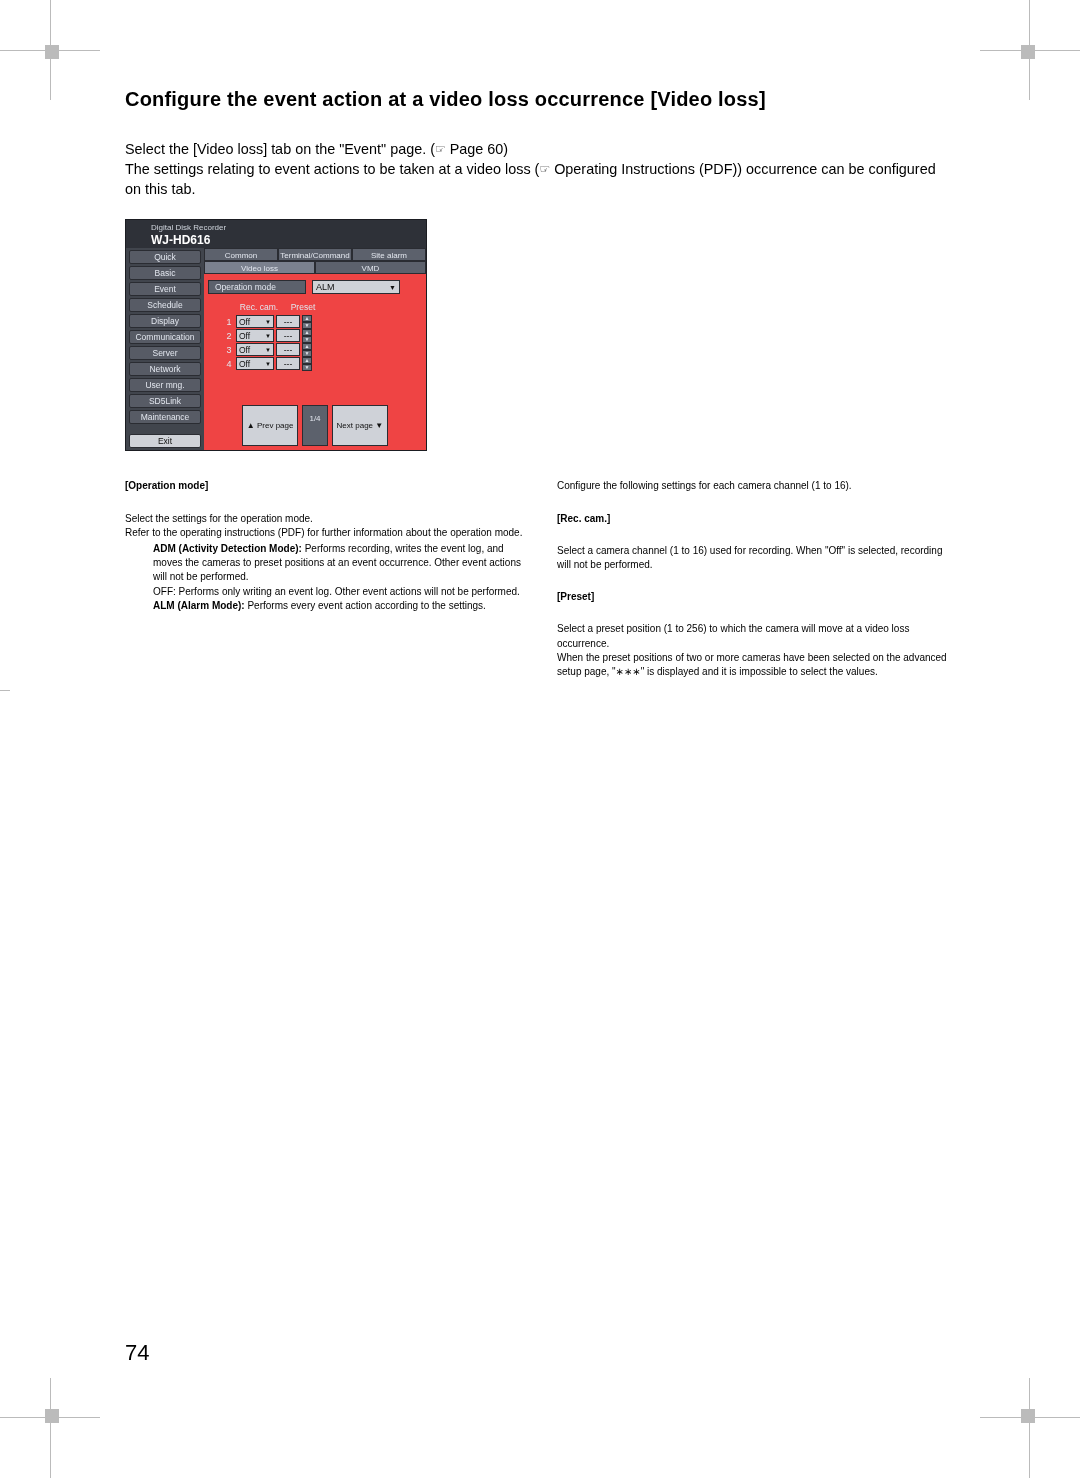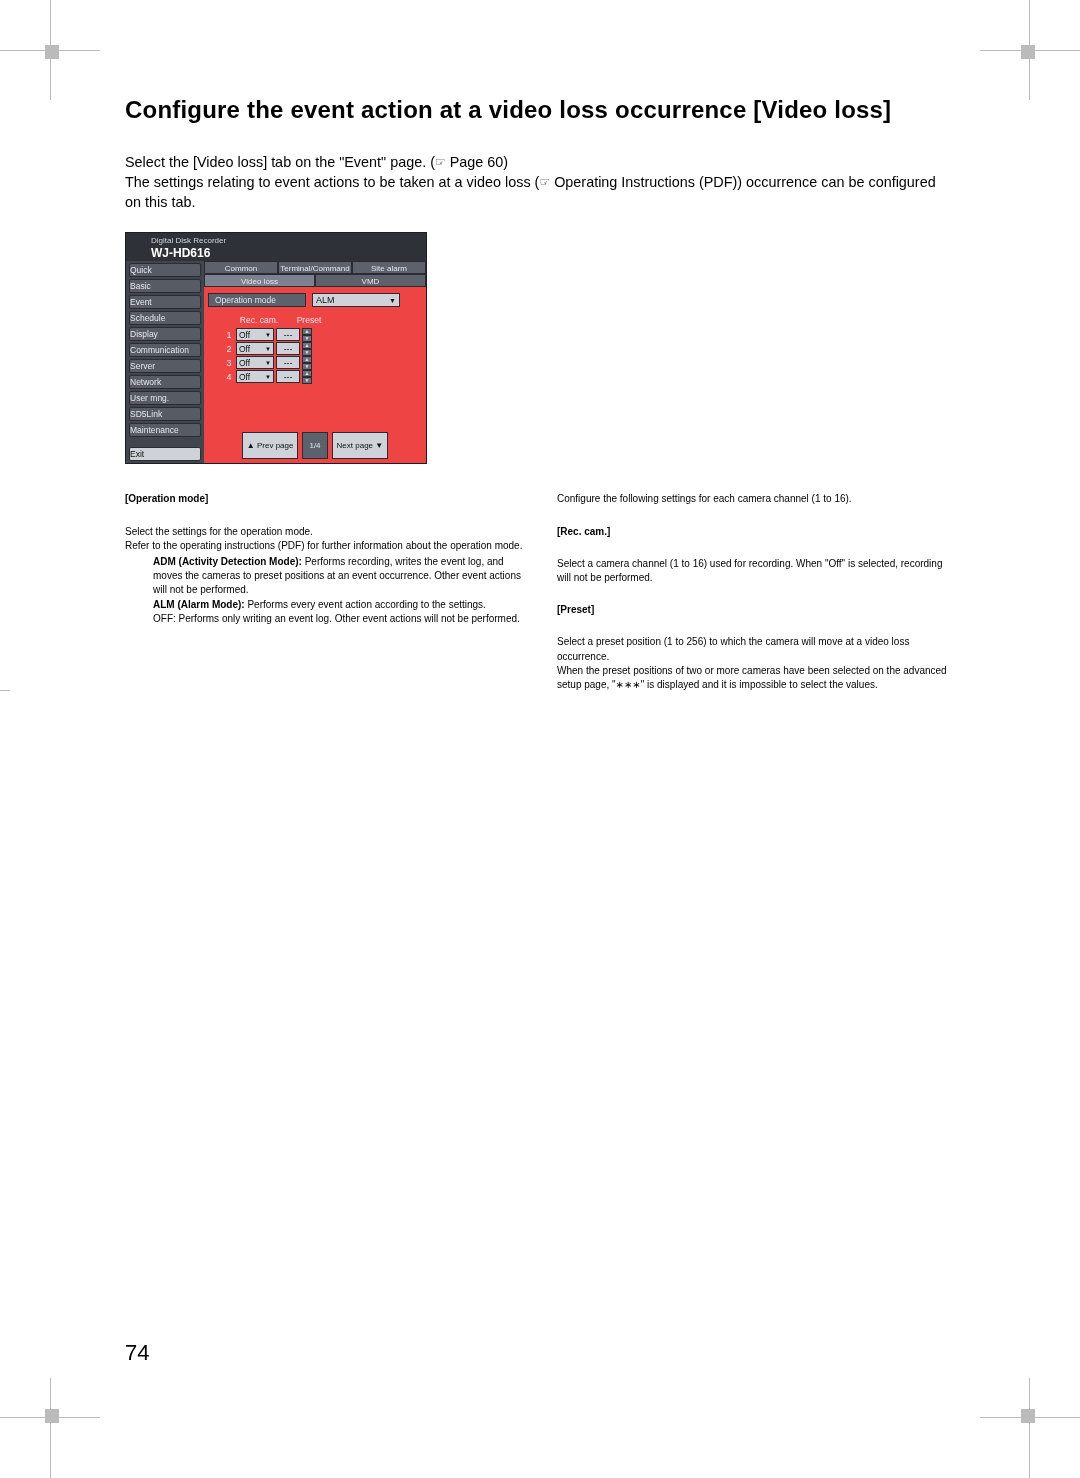--- a/index.html
+++ b/index.html
@@ -2,49 +2,49 @@
 <html><head>
 <meta charset="utf-8">
 <style>
   html,body{margin:0;padding:0;background:#fff;font-family:Arial,Helvetica,sans-serif;color:#000}
   .page{position:relative;width:1080px;height:1478px;margin:0 auto}
   .crop{position:absolute;pointer-events:none}
   .crop-h{width:120px;height:1px;background:#bbb}
   .crop-v{width:1px;height:120px;background:#bbb}
   .crop-b{width:14px;height:14px;background:#bbb}
   .content{position:absolute;left:125px;top:88px;width:830px}
-  h1{font-size:24px;font-weight:bold;margin:8px 0 28px 0;letter-spacing:.2px}
+  h1{font-size:20px;font-weight:bold;margin:0 0 28px 0;letter-spacing:.2px}
   .intro{font-size:14.4px;line-height:1.4;margin-bottom:20px}
   .icon-ref{display:inline-block;font-size:12px;vertical-align:1px}
   .ui-shot{position:relative;width:300px;height:230px;background:#41454d;color:#dfe4ec;font-size:9px;border:1px solid #1b1d22}
   .ui-head{background:#2e3138;padding:3px 25px;font-size:8px;color:#cfd4dc}
   .ui-model{font-size:12px;font-weight:bold;color:#fff;display:block;margin-top:1px}
   .ui-body{position:absolute;left:0;top:28px;right:0;bottom:0;display:flex}
   .sidebar{width:78px;background:#41454d;display:flex;flex-direction:column;gap:2px;padding-top:2px}
-  .side-btn{background:#575b65;color:#e2e6ee;text-align:left;font-size:8.5px;line-height:12px;height:12px;border:1px solid #2a2c32;border-radius:2px;margin:0 3px}
+  .side-btn{background:#575b65;color:#e2e6ee;text-align:center;font-size:8.5px;line-height:12px;height:12px;border:1px solid #2a2c32;border-radius:2px;margin:0 3px}
   .side-btn.exit{margin-top:8px;background:#cfd2d8;color:#111}
   .mainpane{flex:1;background:#ef4444;position:relative}
   .tabs{display:flex;height:13px}
   .tab{flex:1;background:#5c616c;text-align:center;font-size:8px;line-height:13px;border:1px solid #2a2c32;color:#e2e6ee}
   .tab.active{background:#7b818e}
   .tabs2{display:flex;height:13px}
   .oprow{display:flex;align-items:flex-start;margin:6px 4px 8px 4px;gap:6px}
   .oplabel{background:#5c616c;border:1px solid #2a2c32;color:#e2e6ee;font-size:8.5px;padding:1px 6px;width:84px;text-align:left}
   .opsel{background:#cfd2d8;color:#111;width:80px;height:12px;font-size:9px;display:flex;align-items:center;justify-content:space-between;padding:0 3px;border:1px solid #2a2c32}
   .opsel .tri{font-size:7px}
-  .colhead{display:flex;gap:8px;margin:0 0 3px 34px}
+  .colhead{display:flex;gap:2px;margin:0 0 3px 34px}
   .colhead span{font-size:8.5px;width:42px;text-align:center;color:#e2e6ee}
   .chrow{display:flex;align-items:center;gap:2px;margin:1px 0 1px 20px;height:13px}
   .chnum{width:10px;text-align:center;font-size:9px;color:#e2e6ee}
   .sel-sm{background:#cfd2d8;color:#111;width:32px;height:11px;font-size:8.5px;display:flex;align-items:center;justify-content:space-between;padding:0 2px;border:1px solid #2a2c32}
   .spin{background:#cfd2d8;color:#111;width:22px;height:11px;font-size:8.5px;display:flex;align-items:center;justify-content:center;border:1px solid #2a2c32}
   .spin-btns{display:flex;flex-direction:column;width:10px}
   .spbtn{background:#6b707a;height:5px;border:1px solid #2a2c32;font-size:5px;line-height:4px;text-align:center;color:#e2e6ee}
   .pager{position:absolute;left:0;right:0;bottom:4px;display:flex;justify-content:center;gap:4px}
-  .pg-btn{background:#cfd2d8;color:#111;font-size:8px;padding:8px 4px;border:1px solid #2a2c32}
+  .pg-btn{background:#cfd2d8;color:#111;font-size:8px;padding:15px 4px;border:1px solid #2a2c32}
   .pg-ind{background:#5c616c;color:#e2e6ee;font-size:8px;padding:8px 6px;border:1px solid #2a2c32}
   .columns{display:flex;gap:34px;margin-top:28px}
   .col{flex:1;font-size:10px;line-height:1.42}
   .col p{margin:0 0 18px 0}
   .sub-h{font-weight:bold;margin:0}
   .indent{padding-left:28px;text-indent:-0px}
   .indent .lbl{font-weight:bold}
   .page-num{position:absolute;left:125px;bottom:112px;font-size:22px}
 </style>
 </head>
@@ -176,24 +176,24 @@
 
     <div class="columns">
       <div class="col">
         <p class="sub-h">[Operation mode]</p>
         <span>Select the settings for the operation mode.</span><br>
         <span>Refer to the operating instructions (PDF) for further information about the operation mode.</span>
         <div class="indent" style="margin-top:2px">
           <span class="lbl">ADM (Activity Detection Mode):</span><span> Performs recording, writes the event log, and moves the cameras to preset positions at an event occurrence. Other event actions will not be performed.</span>
         </div>
         <div class="indent">
+          <span>OFF: Performs only writing an event log. Other event actions will not be performed.</span>
+        </div>
+        <div class="indent">
           <span class="lbl">ALM (Alarm Mode):</span><span> Performs every event action according to the settings.</span>
-        </div>
-        <div class="indent">
-          <span>OFF: Performs only writing an event log. Other event actions will not be performed.</span>
         </div>
       </div>
       <div class="col">
         <p>Configure the following settings for each camera channel (1 to 16).</p>
         <p class="sub-h">[Rec. cam.]</p>
         <p>Select a camera channel (1 to 16) used for recording. When "Off" is selected, recording will not be performed.</p>
         <p class="sub-h">[Preset]</p>
         <span>Select a preset position (1 to 256) to which the camera will move at a video loss occurrence.</span><br>
         <span>When the preset positions of two or more cameras have been selected on the advanced setup page, "∗∗∗" is displayed and it is impossible to select the values.</span>
       </div>

